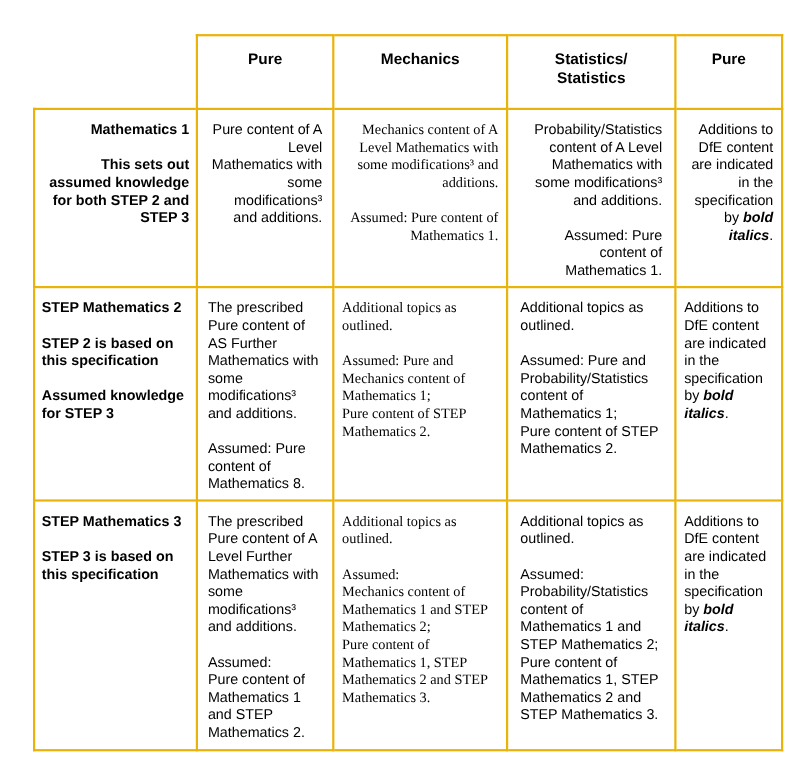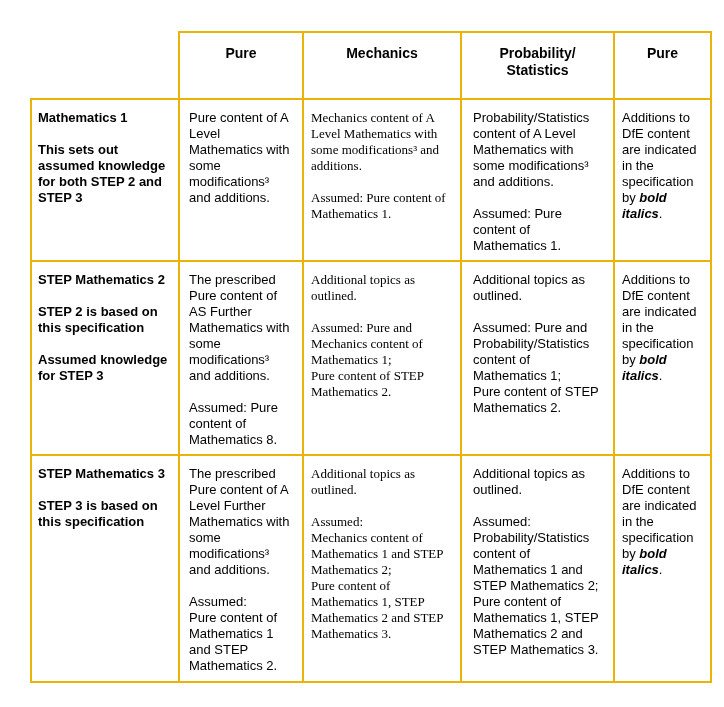--- a/index.html
+++ b/index.html
@@ -37,21 +37,21 @@
     line-height: 17px;
     font-weight: bold;
     text-align: center;
     padding: 12px 4px 4px 4px;
   }
   .spec-table td.corner-cell {
     border: none;
     background: transparent;
   }
   .spec-table tr.header-row { height: 67px; }
-  .spec-table tr.row-1 { height: 153px; }
+  .spec-table tr.row-1 { height: 153px; text-align: right; }
   .spec-table tr.row-2 { height: 164px; }
   .spec-table tr.row-3 { height: 227px; margin-left: 45px; }
 
   .cell-text {
     white-space: pre-wrap;
   }
   td.col-title { padding: 10px 6px 6px 6px; font-weight: bold; }
   td.col-pure { padding: 10px 9px 6px 9px; }
   td.col-mech { padding: 10px 7px 6px 7px; font-family: Liberation Serif, serif; }
   td.col-prob { padding: 10px 11px 6px 11px; border-radius: 16px; }
@@ -75,21 +75,21 @@
   <tbody>
     <tr class="header-row">
       <td class="corner-cell"></td>
       <th>
         <div class="cell-text">Pure</div>
       </th>
       <th>
         <div class="cell-text">Mechanics</div>
       </th>
       <th>
-        <div class="cell-text">Probability/
+        <div class="cell-text">Statistics/
 Statistics</div>
       </th>
       <th>
         <div class="cell-text">Pure</div>
       </th>
     </tr>
 
     <tr class="row-1">
       <td class="col-title">
         <div class="cell-text">Mathematics 1

